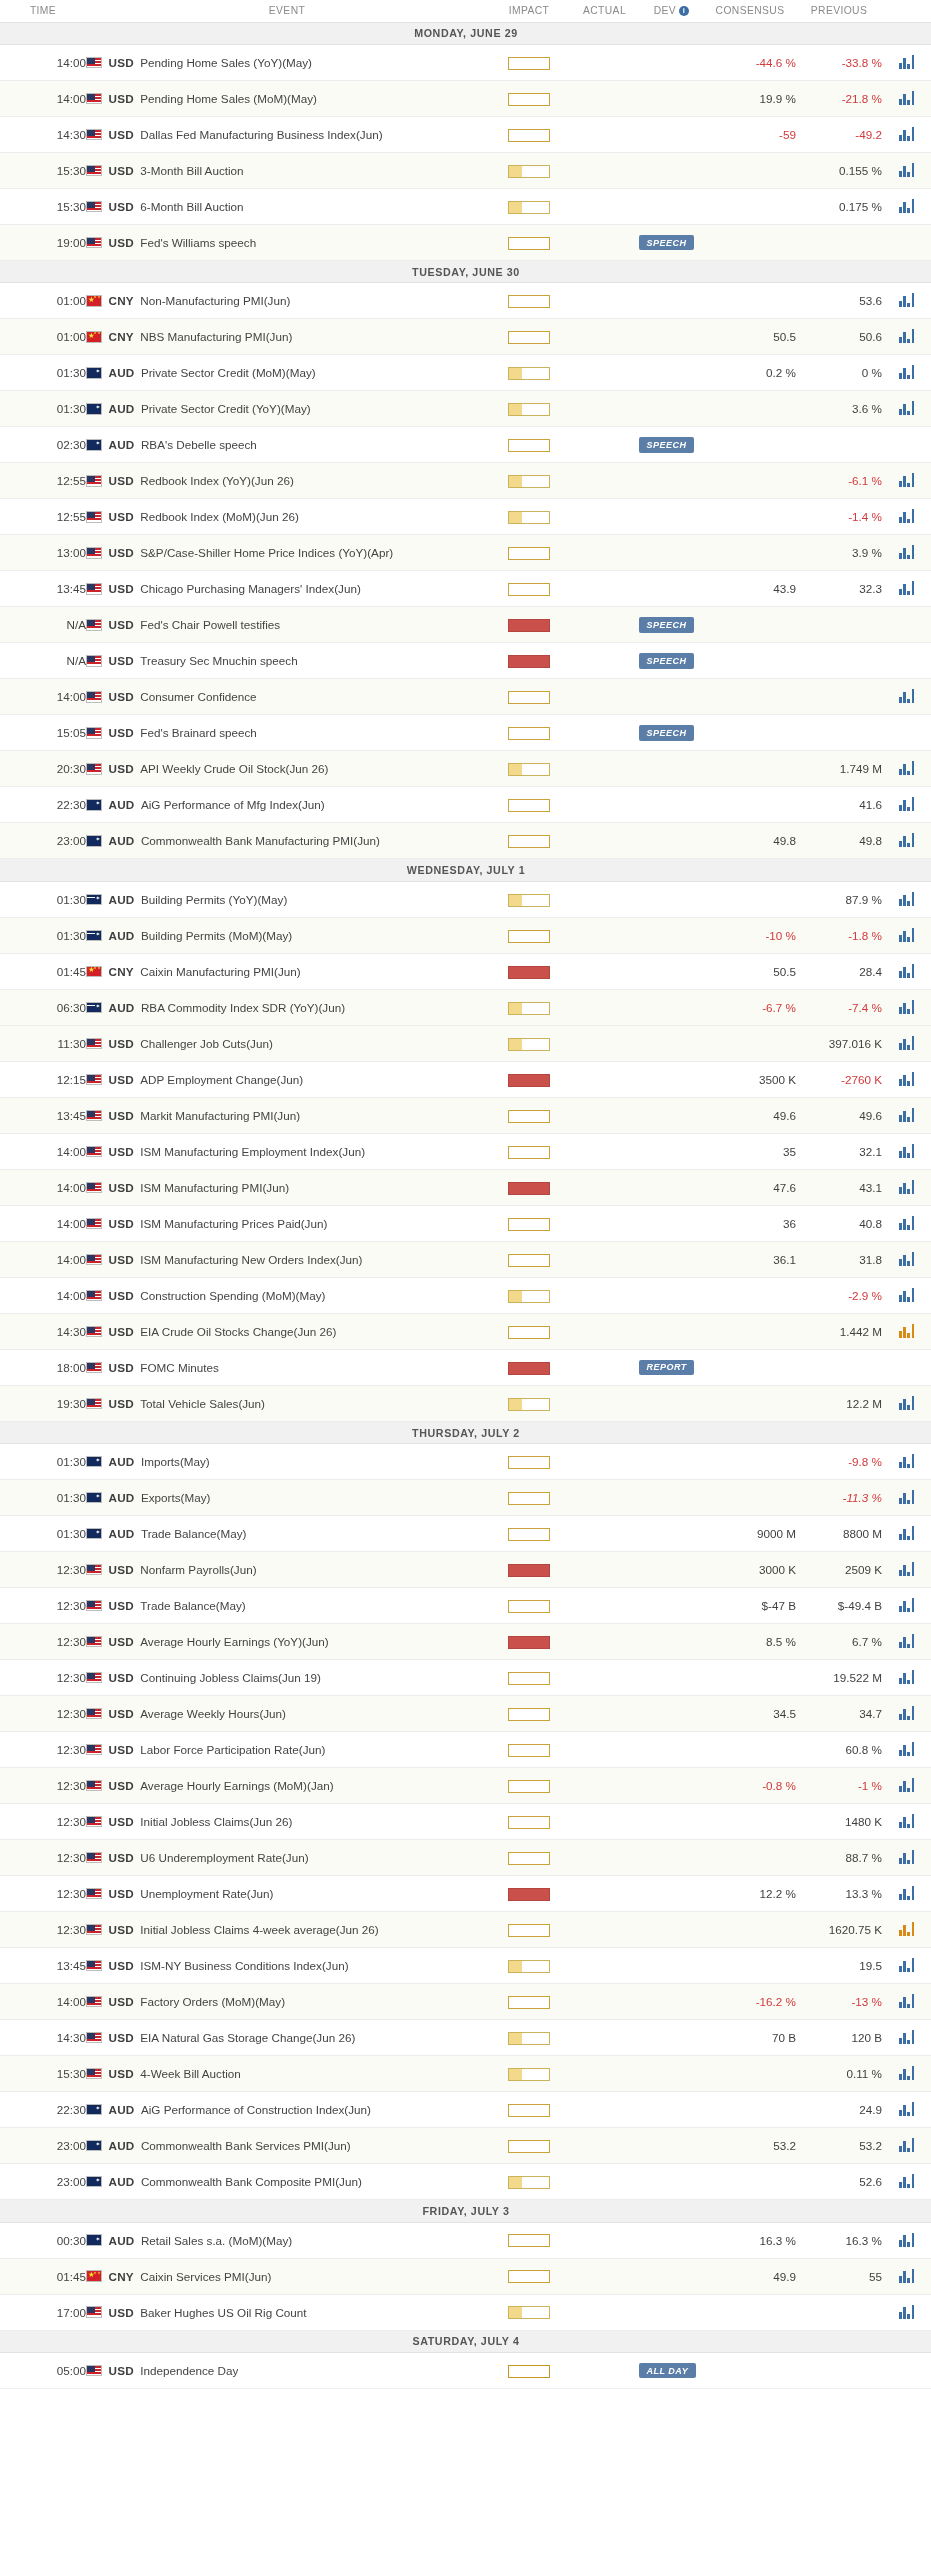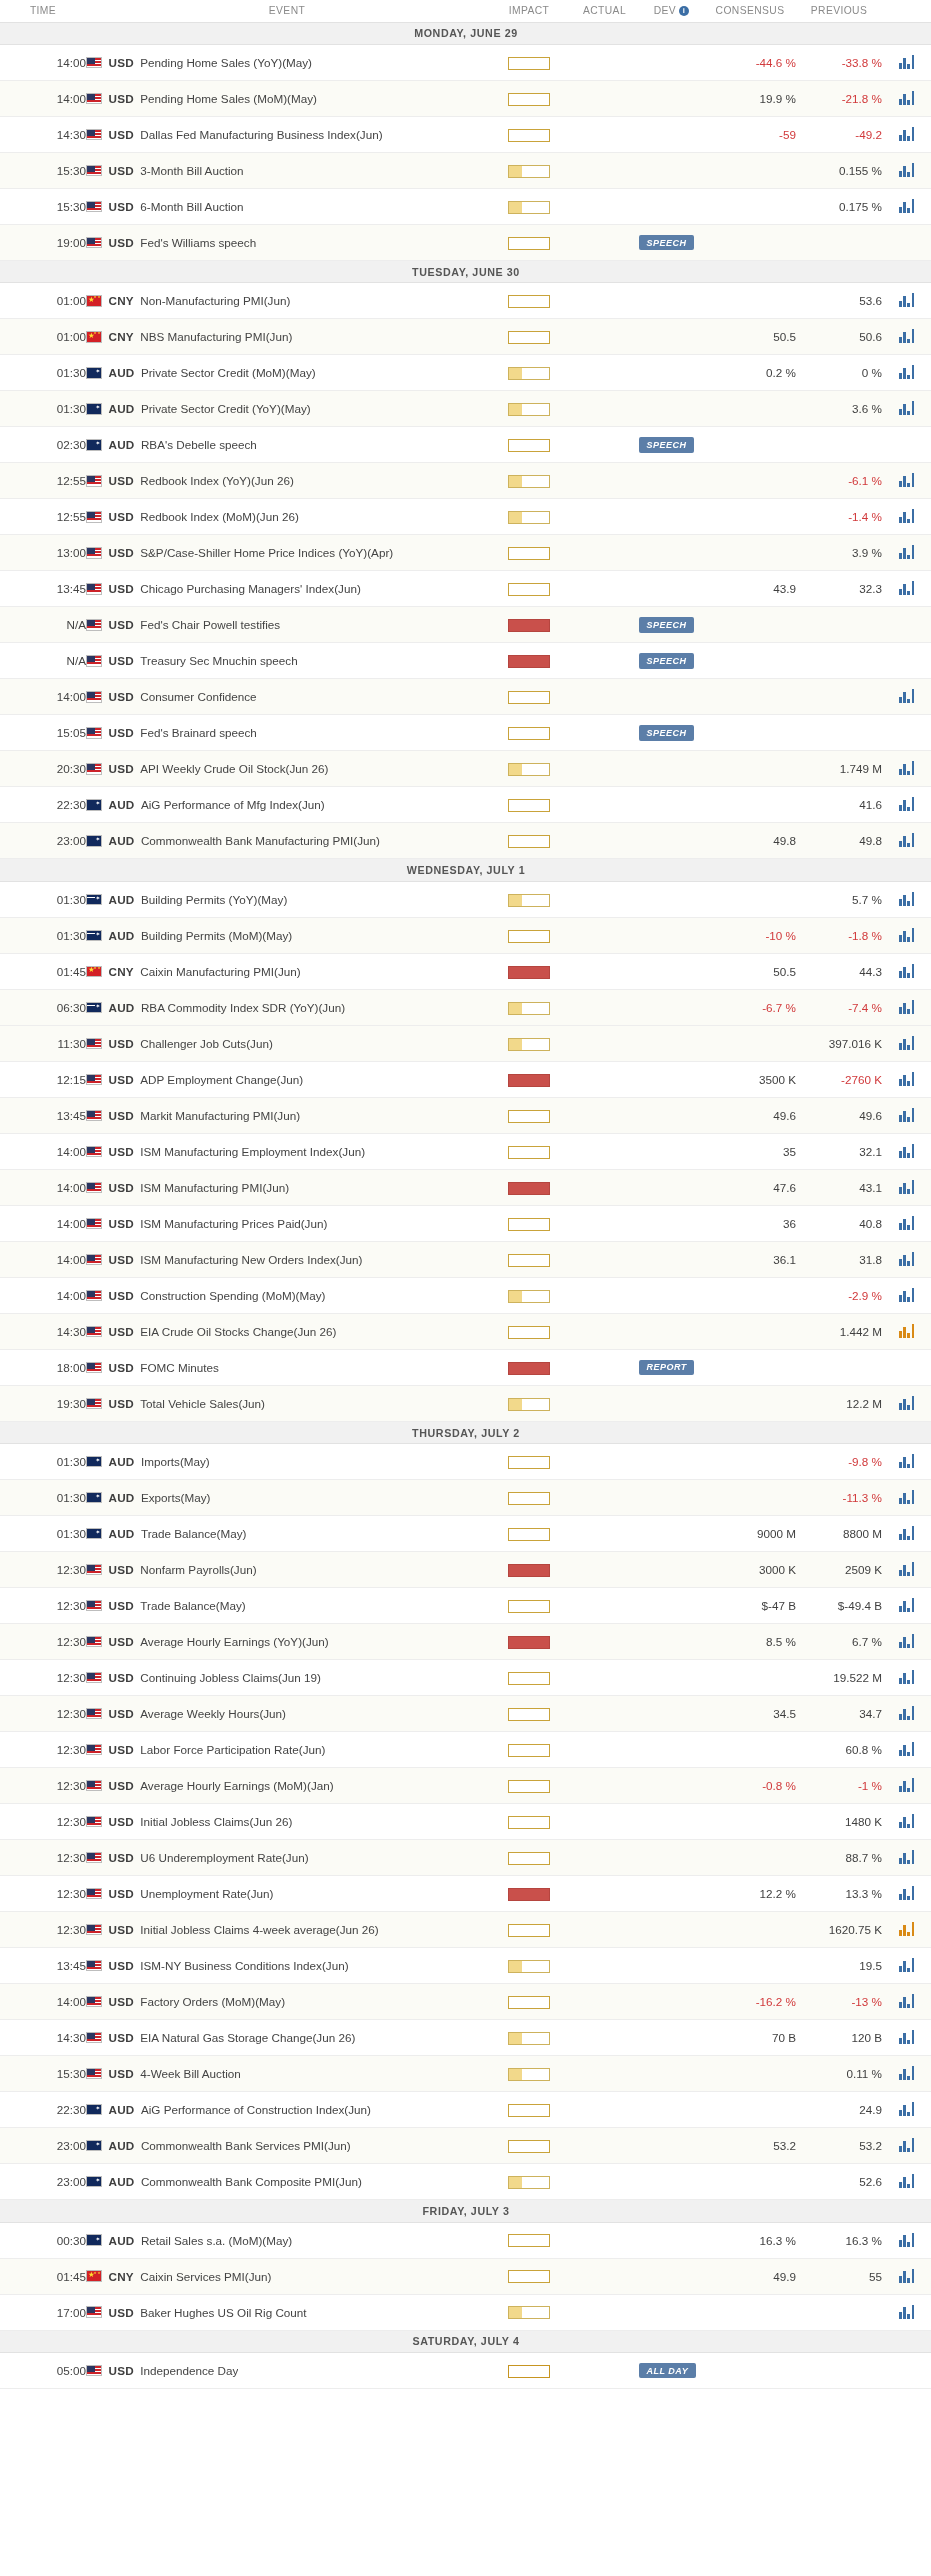--- a/index.html
+++ b/index.html
@@ -599,21 +599,21 @@
           <div class="event-inner">
             <span class="flag au"></span>
             <span class="cur">AUD</span>
             <span class="ename">Building Permits (YoY)(May)</span>
           </div>
         </td>
         <td class="impact-cell"><span class="bars low"><span class="fill"></span></span></td>
         <td class="num"></td>
         <td class="dev-cell"></td>
         <td class="cons " style="color: rgb(63, 63, 63);"></td>
-        <td class="prev" style="color: rgb(63, 63, 63);">5.7 %</td>
+        <td class="prev" style="color: rgb(63, 63, 63);">87.9 %</td>
         <td class="chart-cell"><span class="chart-ico"><i></i><i></i><i></i><i></i></span></td>
       </tr>
       <tr class="ev shade">
         <td class="time">01:30</td>
         <td class="event-cell">
           <div class="event-inner">
             <span class="flag au"></span>
             <span class="cur">AUD</span>
             <span class="ename">Building Permits (MoM)(May)</span>
           </div>
@@ -631,21 +631,21 @@
           <div class="event-inner">
             <span class="flag cn"></span>
             <span class="cur">CNY</span>
             <span class="ename">Caixin Manufacturing PMI(Jun)</span>
           </div>
         </td>
         <td class="impact-cell"><span class="bars high"><span class="fill"></span></span></td>
         <td class="num"></td>
         <td class="dev-cell"></td>
         <td class="cons " style="color: rgb(63, 63, 63);">50.5</td>
-        <td class="prev" style="color: rgb(63, 63, 63);">44.3</td>
+        <td class="prev" style="color: rgb(63, 63, 63);">28.4</td>
         <td class="chart-cell"><span class="chart-ico"><i></i><i></i><i></i><i></i></span></td>
       </tr>
       <tr class="ev shade">
         <td class="time">06:30</td>
         <td class="event-cell">
           <div class="event-inner">
             <span class="flag au"></span>
             <span class="cur">AUD</span>
             <span class="ename">RBA Commodity Index SDR (YoY)(Jun)</span>
           </div>
@@ -858,21 +858,21 @@
           <div class="event-inner">
             <span class="flag au"></span>
             <span class="cur">AUD</span>
             <span class="ename">Exports(May)</span>
           </div>
         </td>
         <td class="impact-cell"><span class="bars medium"><span class="fill"></span></span></td>
         <td class="num"></td>
         <td class="dev-cell"></td>
         <td class="cons " style="color: rgb(63, 63, 63);"></td>
-        <td class="prev" style="color: rgb(209, 57, 59);">-11.3 %</td>
+        <td class="prev" style="color: rgb(209, 57, 59); font-style: italic;">-11.3 %</td>
         <td class="chart-cell"><span class="chart-ico"><i></i><i></i><i></i><i></i></span></td>
       </tr>
       <tr class="ev">
         <td class="time">01:30</td>
         <td class="event-cell">
           <div class="event-inner">
             <span class="flag au"></span>
             <span class="cur">AUD</span>
             <span class="ename">Trade Balance(May)</span>
           </div>

